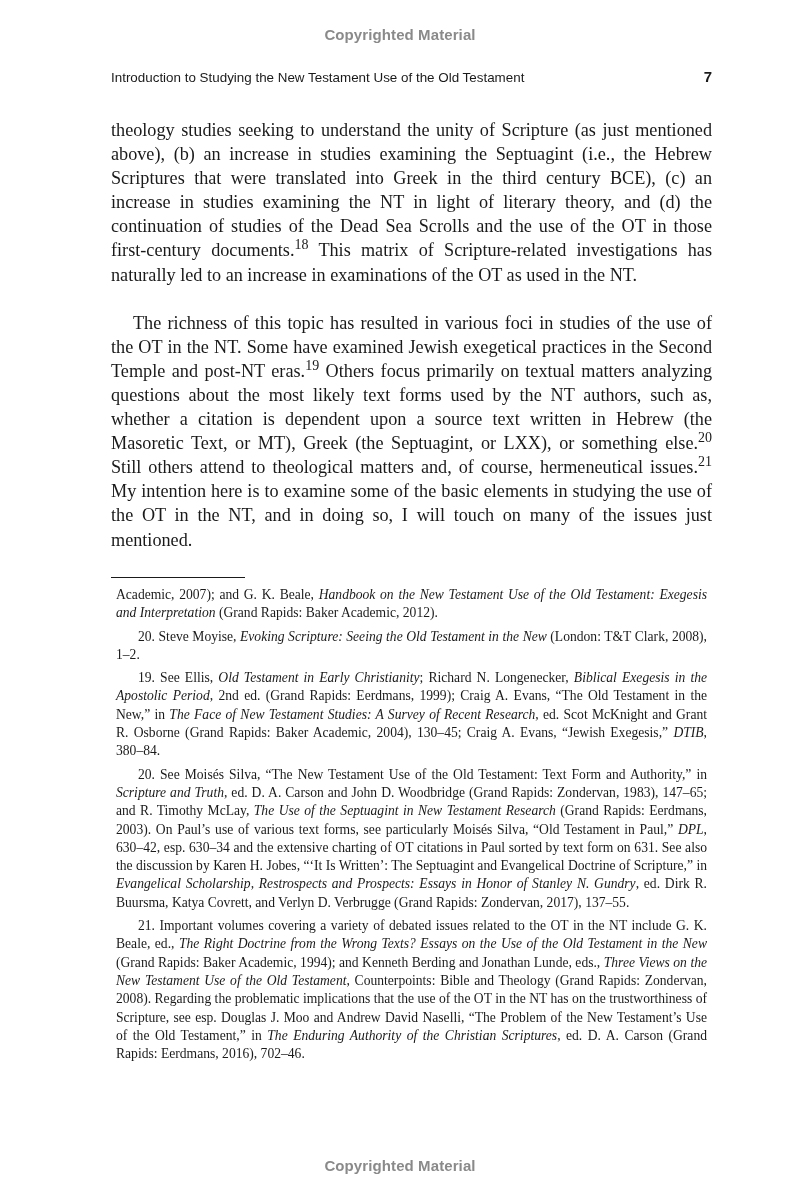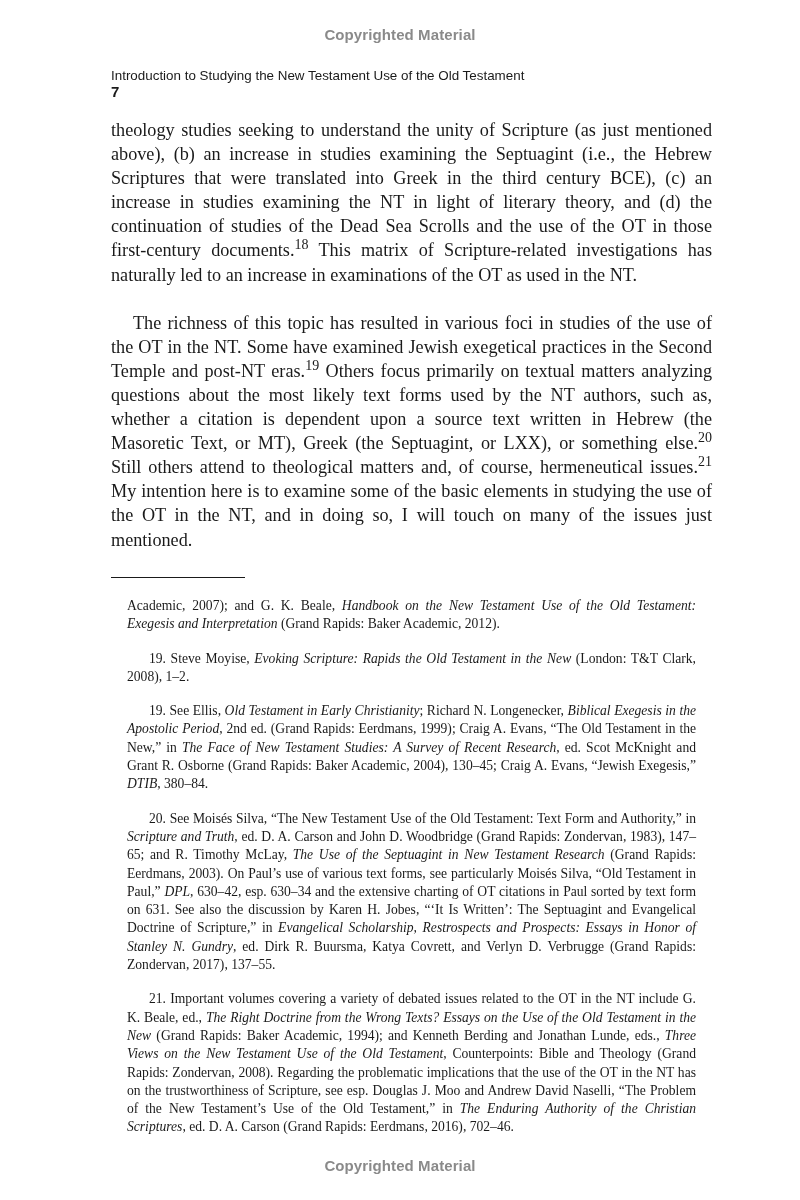--- a/index.html
+++ b/index.html
@@ -32,21 +32,20 @@
       position: absolute;
       left: 111px;
       top: 68px;
       width: 601px;
       font-family: "Liberation Sans", "DejaVu Sans", sans-serif;
       font-size: 13.4px;
       color: #1a1a1a;
       display: flex;
       justify-content: space-between;
       align-items: baseline;
-      flex-direction: column;
     }
     .running-head .folio {
       font-size: 15px;
       font-weight: bold;
     }
 
     .body-text {
       position: absolute;
       left: 111px;
       top: 118px;
@@ -83,21 +82,21 @@
       position: absolute;
       left: 111px;
       top: 581px;
       width: 601px;
       font-family: "Liberation Serif", "DejaVu Serif", serif;
       font-size: 13.6px;
       line-height: 18.3px;
       text-align: justify;
     }
     .footnotes p {
-      margin: 16px;
+      margin: 5px;
     }
     .footnotes p.fn {
       text-indent: 22px;
     }
     .footnotes i { font-style: italic; }
   </style>
 </head>
 <body>
 
 <div class="watermark top">Copyrighted Material</div>
@@ -109,19 +108,19 @@
 
 <div class="body-text" id="body-text">
     <p class=""><span>theology studies seeking to understand the unity of Scripture (as just men­tioned above), (b) an increase in studies examining the Septuagint (i.e., the Hebrew Scriptures that were translated into Greek in the third century BCE), (c) an increase in studies examining the NT in light of literary theory, and (d) the continuation of studies of the Dead Sea Scrolls and the use of the OT in those first-century documents.</span><sup>18</sup><span> This matrix of Scripture-related investi­gations has naturally led to an increase in examinations of the OT as used in the NT.</span></p>
     <p class="indent"><span>The richness of this topic has resulted in various foci in studies of the use of the OT in the NT. Some have examined Jewish exegetical practices in the Second Temple and post-NT eras.</span><sup>19</sup><span> Others focus primarily on textual matters analyzing questions about the most likely text forms used by the NT authors, such as, whether a citation is dependent upon a source text written in Hebrew (the Masoretic Text, or MT), Greek (the Septuagint, or LXX), or something else.</span><sup>20</sup><span> Still others attend to theological matters and, of course, hermeneuti­cal issues.</span><sup>21</sup><span> My intention here is to examine some of the basic elements in studying the use of the OT in the NT, and in doing so, I will touch on many of the issues just mentioned.</span></p>
   </div>
 
 <div class="fn-rule"></div>
 
 <div class="footnotes" id="footnotes">
     <p class=""><span>Academic, 2007); and G. K. Beale, </span><i>Handbook on the New Testament Use of the Old Testament: Exegesis and Interpretation</i><span> (Grand Rapids: Baker Academic, 2012).</span></p>
-    <p class="fn"><span>19. Steve Moyise, </span><i>Evoking Scripture: Rapids the Old Testament in the New</i><span> (London: T&amp;T Clark, 2008), 1–2.</span></p>
+    <p class="fn"><span>20. Steve Moyise, </span><i>Evoking Scripture: Seeing the Old Testament in the New</i><span> (London: T&amp;T Clark, 2008), 1–2.</span></p>
     <p class="fn"><span>19. See Ellis, </span><i>Old Testament in Early Christianity</i><span>; Richard N. Longenecker, </span><i>Biblical Exegesis in the Apostolic Period</i><span>, 2nd ed. (Grand Rapids: Eerdmans, 1999); Craig A. Evans, “The Old Testament in the New,” in </span><i>The Face of New Testament Studies: A Survey of Recent Research</i><span>, ed. Scot McKnight and Grant R. Osborne (Grand Rapids: Baker Academic, 2004), 130–45; Craig A. Evans, “Jewish Exegesis,” </span><i>DTIB</i><span>, 380–84.</span></p>
     <p class="fn"><span>20. See Moisés Silva, “The New Testament Use of the Old Testament: Text Form and Authority,” in </span><i>Scripture and Truth</i><span>, ed. D. A. Carson and John D. Woodbridge (Grand Rapids: Zondervan, 1983), 147–65; and R. Timothy McLay, </span><i>The Use of the Septuagint in New Testament Research</i><span> (Grand Rapids: Eerdmans, 2003). On Paul’s use of various text forms, see particularly Moisés Silva, “Old Testament in Paul,” </span><i>DPL</i><span>, 630–42, esp. 630–34 and the extensive charting of OT citations in Paul sorted by text form on 631. See also the discussion by Karen H. Jobes, “‘It Is Written’: The Septuagint and Evangelical Doctrine of Scripture,” in </span><i>Evangelical Scholarship, Restrospects and Prospects: Essays in Honor of Stanley N. Gundry</i><span>, ed. Dirk R. Buursma, Katya Covrett, and Verlyn D. Verbrugge (Grand Rapids: Zondervan, 2017), 137–55.</span></p>
     <p class="fn"><span>21. Important volumes covering a variety of debated issues related to the OT in the NT include G. K. Beale, ed., </span><i>The Right Doctrine from the Wrong Texts? Essays on the Use of the Old Testament in the New</i><span> (Grand Rapids: Baker Academic, 1994); and Kenneth Berding and Jonathan Lunde, eds., </span><i>Three Views on the New Testament Use of the Old Testament</i><span>, Coun­terpoints: Bible and Theology (Grand Rapids: Zondervan, 2008). Regarding the problematic implications that the use of the OT in the NT has on the trustworthiness of Scripture, see esp. Douglas J. Moo and Andrew David Naselli, “The Problem of the New Testament’s Use of the Old Testament,” in </span><i>The Enduring Authority of the Christian Scriptures</i><span>, ed. D. A. Carson (Grand Rapids: Eerdmans, 2016), 702–46.</span></p>
   </div>
 
 <div class="watermark bottom">Copyrighted Material</div>
 
 </body></html>

